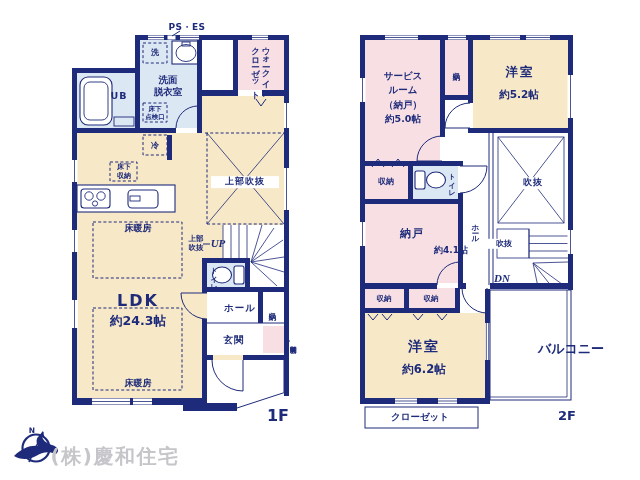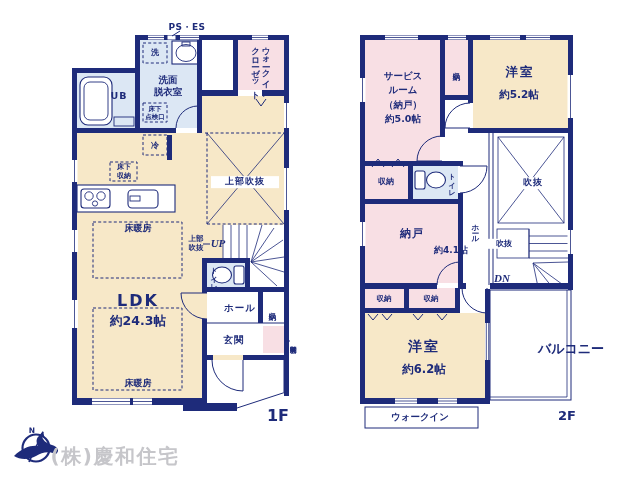--- a/index.html
+++ b/index.html
@@ -332,19 +332,19 @@
 <div class="lbl" style="left:412px;top:234px;font-size:11px;letter-spacing:1px;">納戸</div>
 <div class="lbl" style="left:412px;top:251px;font-size:9px;margin-left:39px;">約4.1帖</div>
 <div class="lbl v" style="left:475px;top:229px;font-size:7.5px;">ホール</div>
 <div class="lbl bg" style="left:504px;top:244px;font-size:8px;">吹抜</div>
 <div class="lbl serif" style="left:502px;top:278px;font-size:11px;">DN</div>
 <div class="lbl" style="left:384px;top:299px;font-size:7.5px;">収納</div>
 <div class="lbl" style="left:431px;top:299px;font-size:7.5px;">収納</div>
 <div class="lbl big" style="left:424px;top:346px;font-size:14px;letter-spacing:2px;">洋室</div>
 <div class="lbl" style="left:424px;top:369px;font-size:11.5px;">約6.2帖</div>
 <div class="lbl" style="left:531px;top:349px;font-size:13px;margin-left:40px;">バルコニー</div>
-<div class="lbl" style="left:420px;top:417px;font-size:9.5px;">ウォークイン</div>
+<div class="lbl" style="left:420px;top:417px;font-size:9.5px;">クローゼット</div>
 <div class="lbl big" style="left:567px;top:416px;font-size:13px;">2F</div>
 
 <div class="lbl" style="left:32px;top:431px;font-size:7.5px;">N</div>
 <div class="lbl gray" style="left:115px;top:456px;font-size:20px;letter-spacing:1.5px;">(株)慶和住宅</div>
 
 </div>
 
 </body></html>

